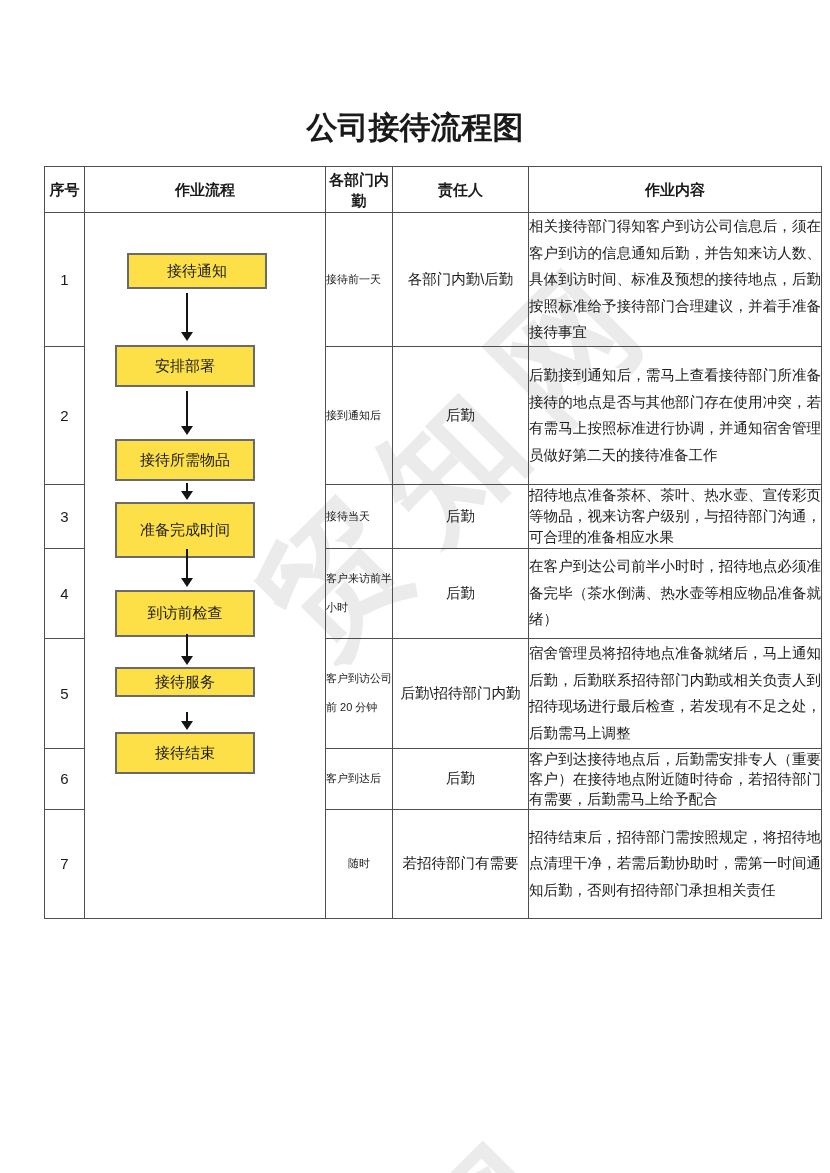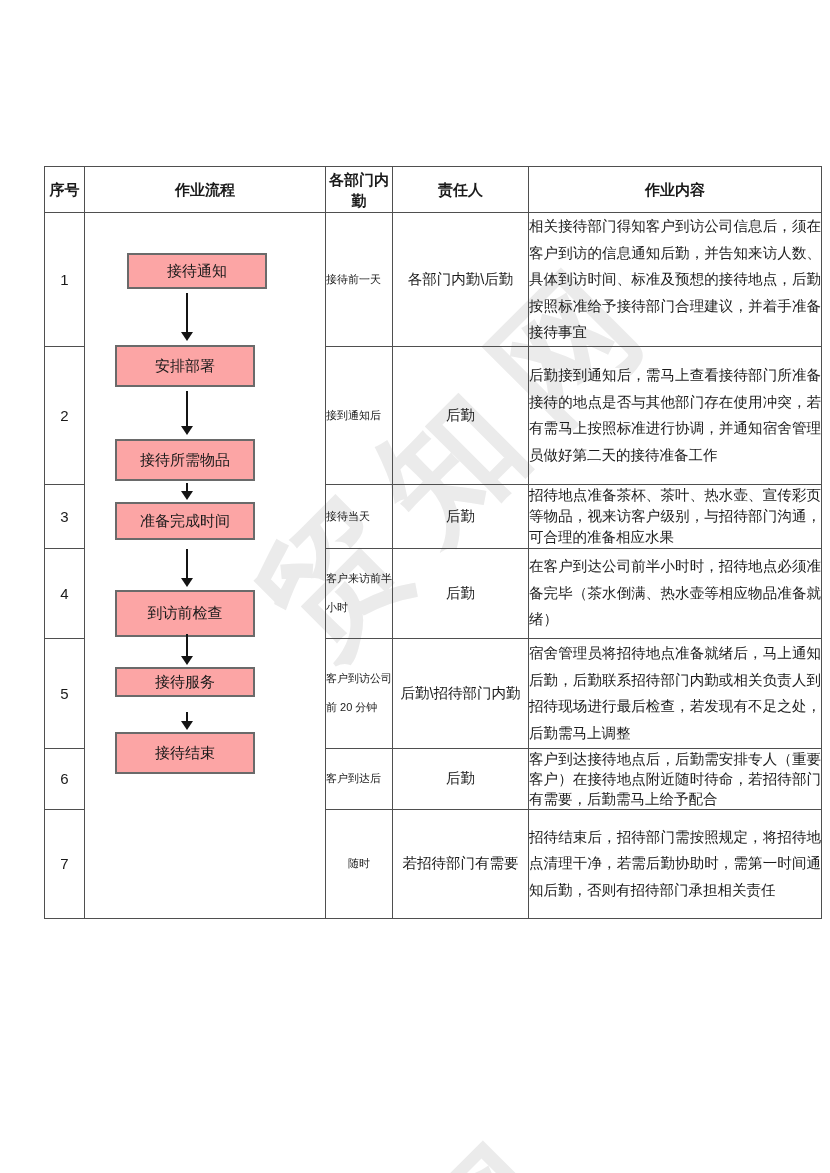--- a/index.html
+++ b/index.html
@@ -63,57 +63,58 @@
     padding:2px 8px;line-height:26.5px;
   }
   tr.r3 td.content{line-height:21px;}
   tr.r6 td.content{line-height:20px;}
   
   td.flowcell{position:relative;}
   .flowwrap{position:absolute;left:0;top:0;width:100%;height:100%;}
   .fbox{
     position:absolute;left:30px;width:140px;
     border:2px solid #6a6a6a;
-    background:#fca5a5;
+    background:#fde047;
     display:flex;align-items:center;justify-content:center;
     font-size:15px;
     box-sizing:border-box;
   }
   .fbox.first{left:42px;}
   .farrow{position:absolute;left:96px;width:12px;display:flex;flex-direction:column;align-items:center;}
   .farrow .line{width:2px;background:#141414;flex:1;}
   .farrow .head{
     width:0;height:0;
     border-left:6px solid transparent;
     border-right:6px solid transparent;
     border-top:9px solid #141414;
   }
   
   #fb1{top:40px;height:36px;}
   #fa1{top:80px;height:48px;}
   #fb2{top:132px;height:42px;}
   #fa2{top:178px;height:44px;}
   #fb3{top:226px;height:42px;}
   #fa3{top:270px;height:17px;}
-  #fb4{top:289px;height:38px;}
+  #fb4{top:289px;height:56px;}
   #fa4{top:336px;height:38px;}
   #fb5{top:377px;height:47px;}
   #fa5{top:421px;height:31px;}
   #fb6{top:454px;height:30px;}
   #fa6{top:499px;height:18px;}
   #fb7{top:519px;height:42px;}
 </style>
 </head>
 <body>
 
 <div class="page">
 
   <div class="wm wm-center">贸知网</div>
   <div class="wm wm-bottom">贸知网</div>
 
+  <div class="title">公司接待流程图</div>
 
   <table class="main">
     <colgroup>
       <col style="width:40px">
         <col style="width:241px">
         <col style="width:67px">
         <col style="width:136px">
         <col style="width:293px">
     </colgroup>
     <tbody>

